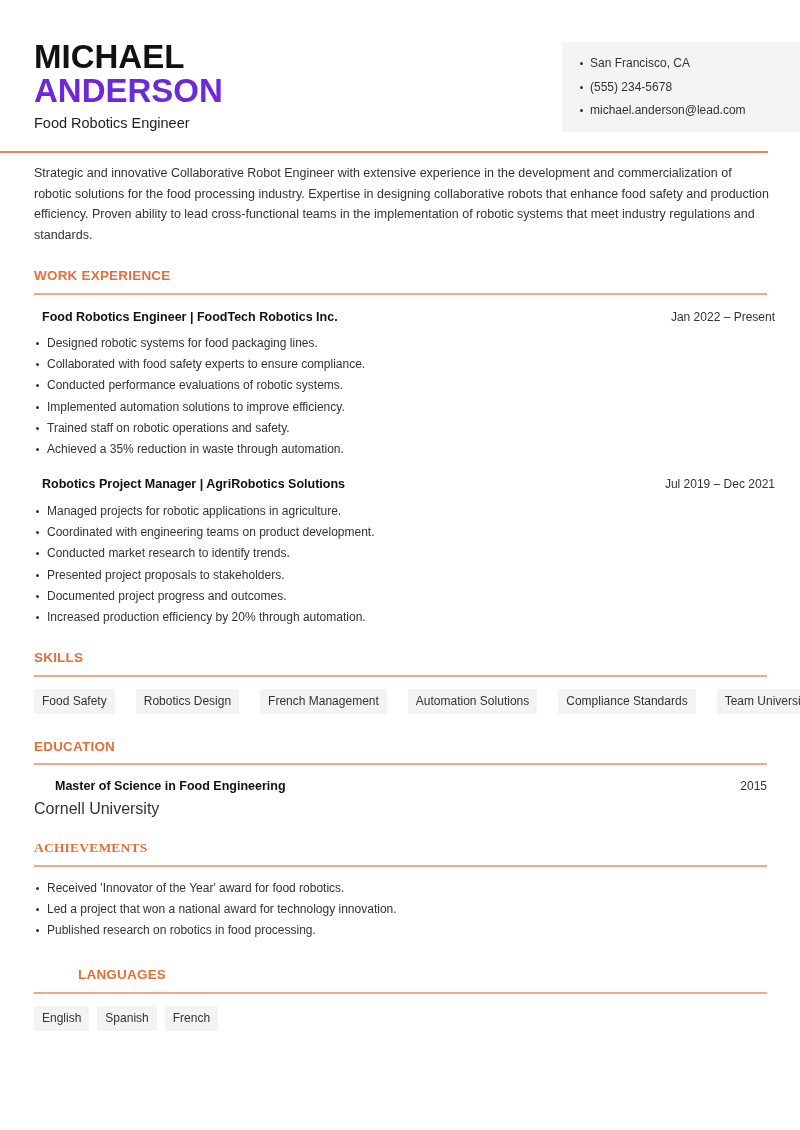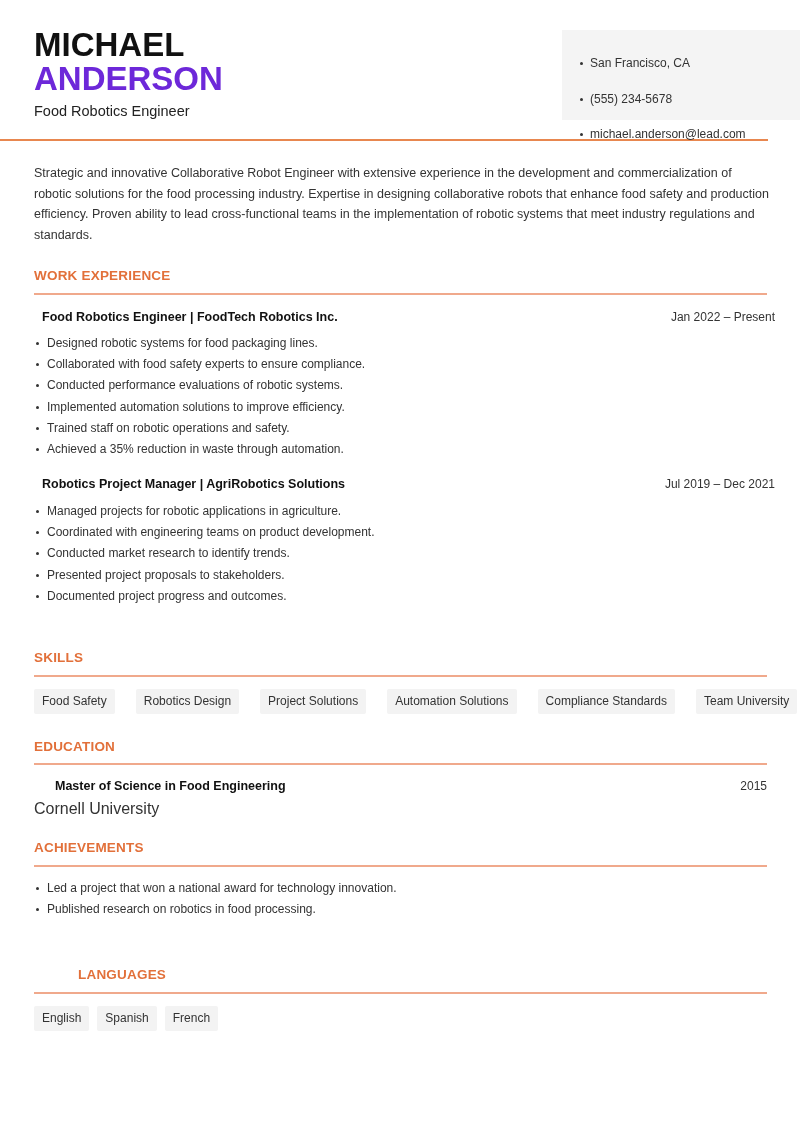--- a/index.html
+++ b/index.html
@@ -1,25 +1,25 @@
 <!DOCTYPE html>
 <html><head>
   <meta charset="utf-8">
   <style>
     * { box-sizing: border-box; margin: 0; padding: 0; }
     html, body { width: 800px; height: 1130px; background: #ffffff; }
     body { font-family: "Liberation Sans", "DejaVu Sans", sans-serif; color: #333; position: relative; overflow: hidden; }
 
-    .header { position: absolute; left: 0; top: 4px; width: 768px; height: 137px; border-bottom: 2px solid #e8874f; padding-left: 8px; }
+    .header { position: absolute; left: 0; top: 16px; width: 768px; height: 137px; border-bottom: 2px solid #e8874f; padding-left: 8px; }
     .name-first { position: absolute; left: 34px; top: 22px; font-size: 33px; font-weight: bold; color: #111; letter-spacing: 0px; line-height: 38px; }
     .name-last { position: absolute; left: 34px; top: 56px; font-size: 33px; font-weight: bold; color: #6d28d9; line-height: 38px; }
     .title { position: absolute; left: 34px; top: 99px; font-size: 14.5px; color: #222; }
 
     .contact-box { position: absolute; left: 562px; top: 26px; width: 238px; height: 90px; background: #f4f4f4; padding: 12px 0 0 18px; }
-    .contact-box li { list-style: none; font-size: 12px; color: #333; height: 23.5px; line-height: 18px; position: relative; padding-left: 10px; margin-top: 12px; }
+    .contact-box li { list-style: none; font-size: 12px; color: #333; height: 23.5px; line-height: 18px; position: relative; padding-left: 10px; }
     .contact-box li::before { content: ""; position: absolute; left: 0; top: 8px; width: 3px; height: 3px; background: #333; border-radius: 50%; }
 
     .summary { position: absolute; left: 34px; top: 163px; width: 735px; font-size: 12.5px; line-height: 20.7px; color: #333; }
 
     .section-title { position: absolute; left: 34px; font-size: 13.5px; font-weight: bold; color: #e2703a; letter-spacing: 0.2px; }
     .section-rule { position: absolute; left: 34px; width: 733px; height: 2px; background: #f0a98c; }
 
     .job-head { position: absolute; left: 34px; width: 733px; font-size: 12.5px; font-weight: bold; color: #111; margin-left: 8px; }
     .job-date { position: absolute; right: 0; top: 0; font-weight: normal; font-size: 12px; color: #333; }
 
@@ -70,44 +70,46 @@
 <div class="job-head" style="top:477px;">
   <span>Robotics Project Manager | AgriRobotics Solutions</span>
   <span class="job-date">Jul 2019 – Dec 2021</span>
 </div>
 <ul class="bullets" style="top:503px;">
   <li>Managed projects for robotic applications in agriculture.</li>
   <li>Coordinated with engineering teams on product development.</li>
   <li>Conducted market research to identify trends.</li>
   <li>Presented project proposals to stakeholders.</li>
   <li>Documented project progress and outcomes.</li>
+  <li>Increased production efficiency by 20% through automation.</li>
 </ul>
 
 <div class="section-title" style="top:650px;">SKILLS</div>
 <div class="section-rule" style="top:675px;"></div>
 <div class="chips" style="top:689px;gap:21px;">
   <span class="chip">Food Safety</span>
   <span class="chip">Robotics Design</span>
-  <span class="chip">Project Solutions</span>
+  <span class="chip">French Management</span>
   <span class="chip">Automation Solutions</span>
   <span class="chip">Compliance Standards</span>
   <span class="chip">Team University</span>
 </div>
 
 <div class="section-title" style="top:739px;">EDUCATION</div>
 <div class="section-rule" style="top:763px;"></div>
 <div class="edu-row" style="top:779px;">
   <span class="edu-degree">Master of Science in Food Engineering</span>
   <span class="edu-year">2015</span>
 </div>
 <div class="edu-school" style="top:800px;">Cornell University</div>
 
-<div class="section-title" style="top:840px;">ACHIEVEMENTS</div>
+<div class="section-title" style="top:840px;font-family:Liberation Serif, serif;">ACHIEVEMENTS</div>
 <div class="section-rule" style="top:865px;"></div>
 <ul class="bullets" style="top:880px;">
+  <li>Received 'Innovator of the Year' award for food robotics.</li>
   <li>Led a project that won a national award for technology innovation.</li>
   <li>Published research on robotics in food processing.</li>
 </ul>
 
 <div class="section-title" style="top:967px;margin-left:44px;">LANGUAGES</div>
 <div class="section-rule" style="top:992px;"></div>
 <div class="chips" style="top:1006px;">
   <span class="chip">English</span>
   <span class="chip">Spanish</span>
   <span class="chip">French</span>

